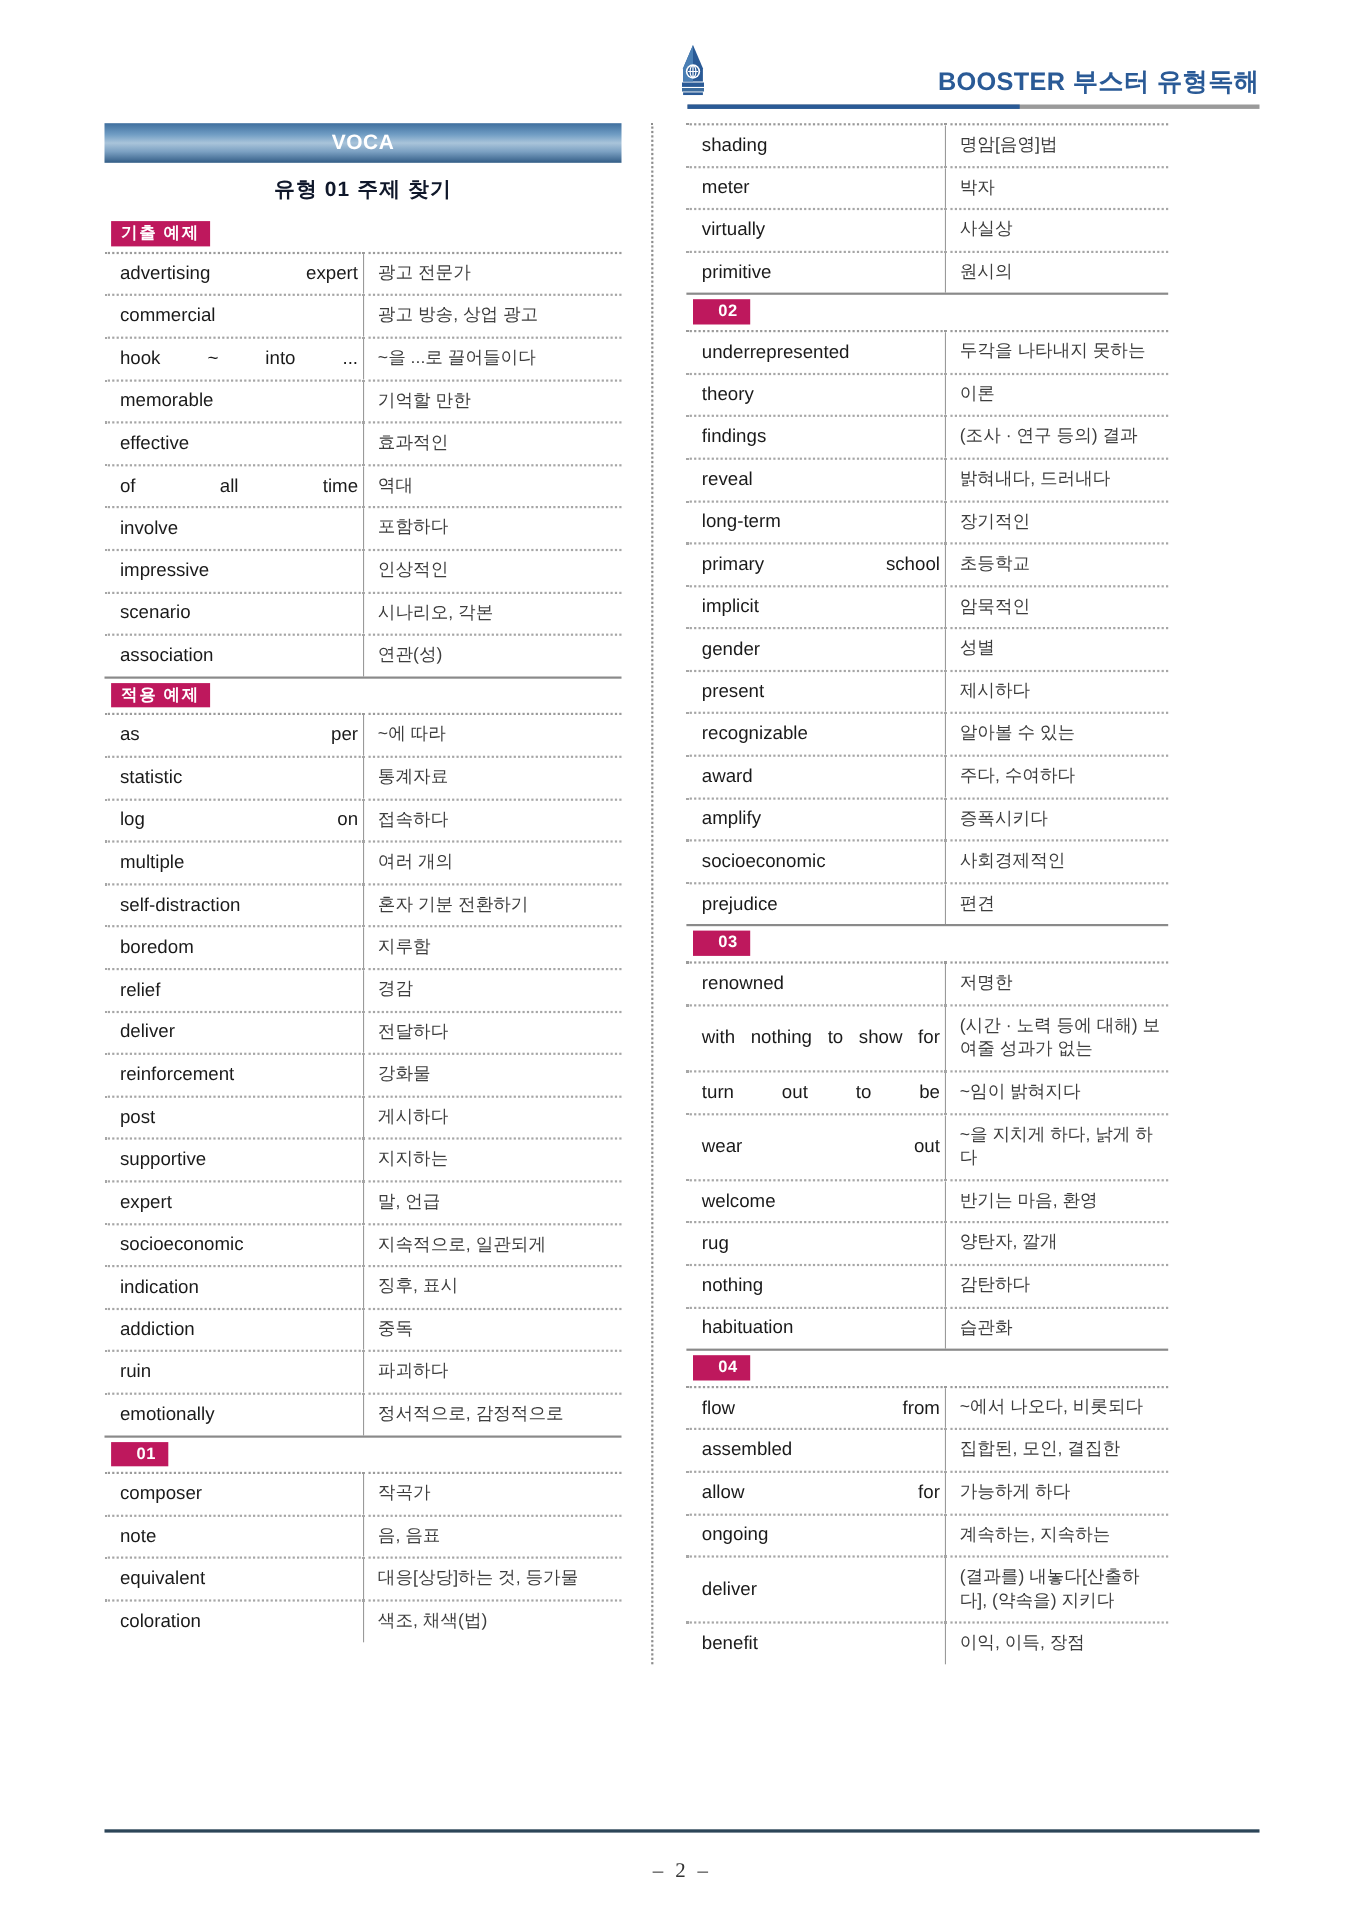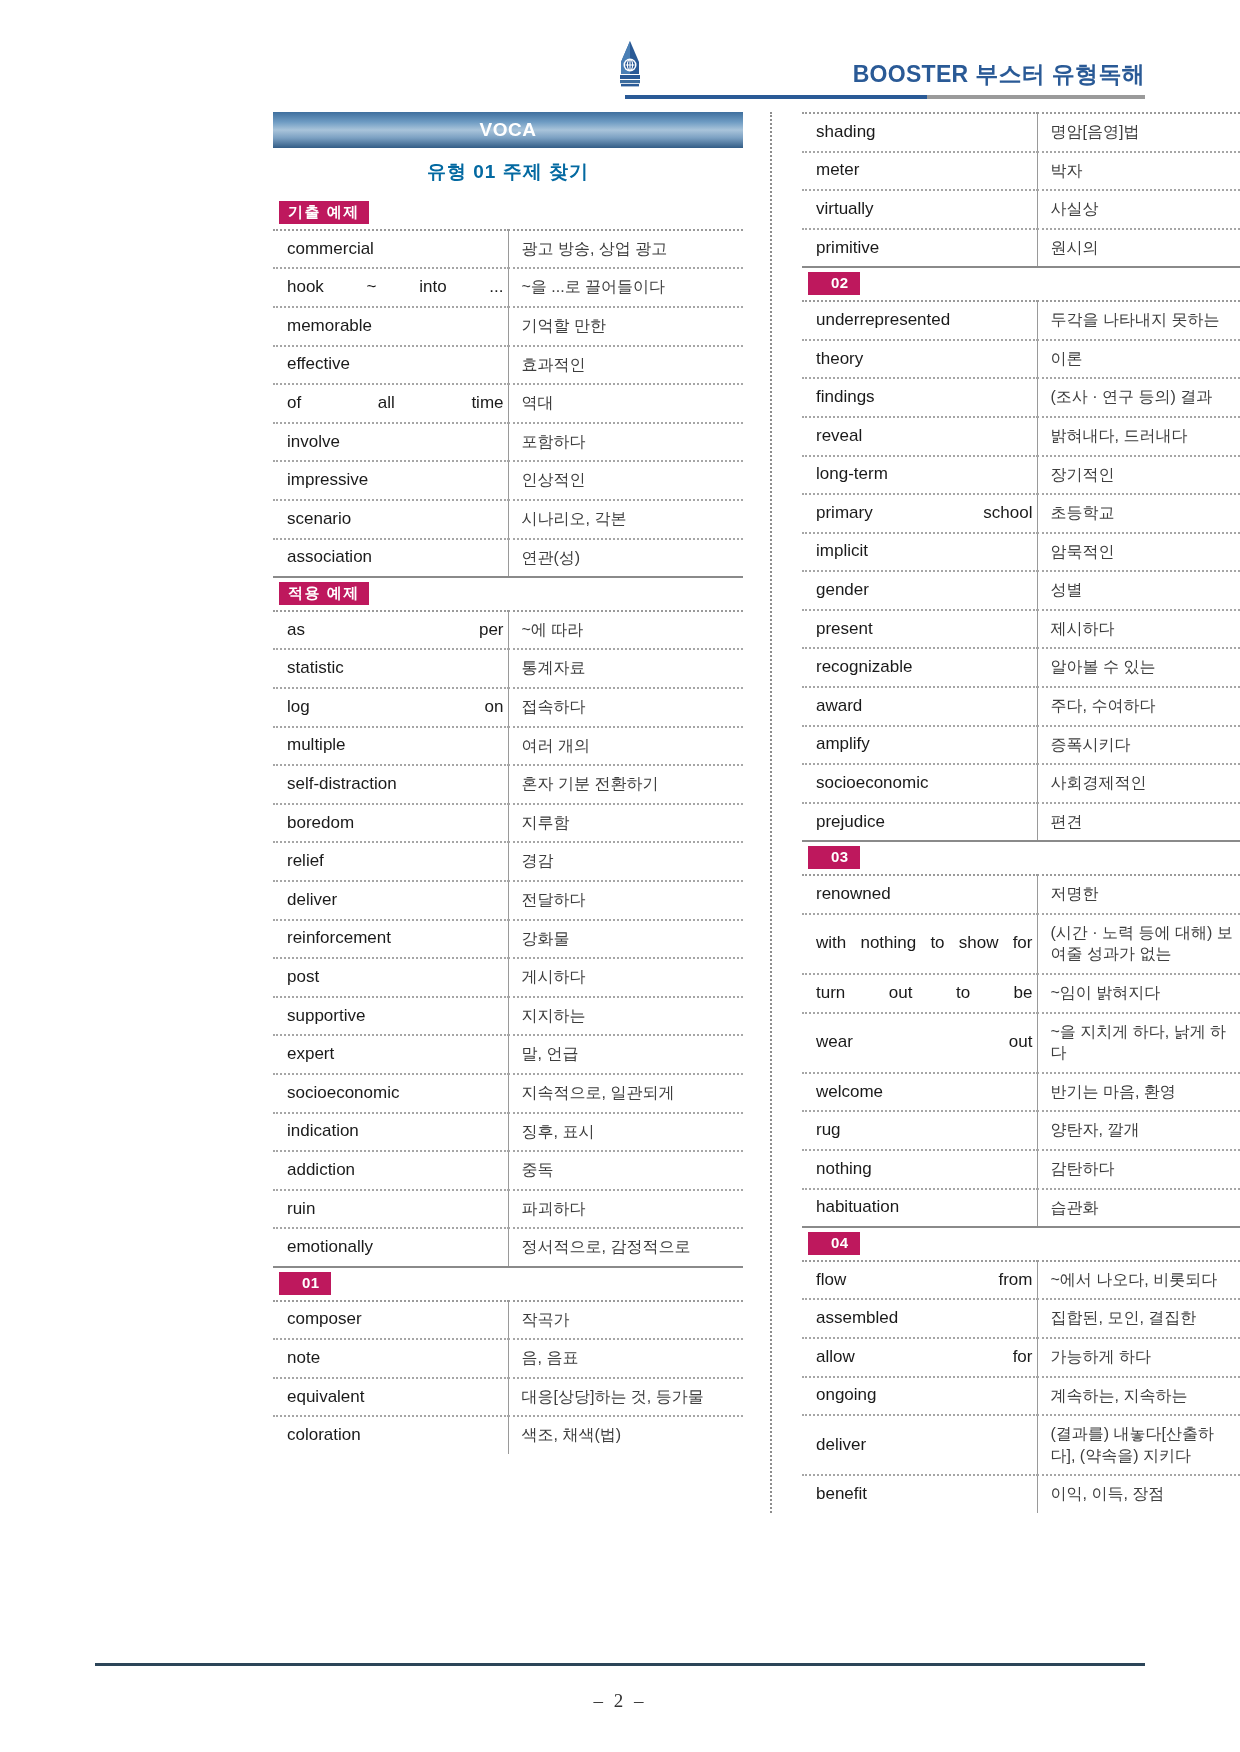--- a/index.html
+++ b/index.html
@@ -59,21 +59,20 @@
     background: #2a5a96;
   }
 
   
   .columns {
     position: absolute;
     left: 0;
     top: 112px;
     width: 1240px;
     display: flex;
-    justify-content: flex-end;
   }
   .col {
     width: 470px;
   }
   .col-left  { margin-left: 95px; }
   .col-right { margin-left: 27px; padding-left: 30px; border-left: 2px dotted #8d8d8d; }
 
   
   .voca-banner {
     height: 36px;
@@ -83,21 +82,21 @@
     font-weight: bold;
     display: flex;
     align-items: center;
     justify-content: center;
     letter-spacing: 0.5px;
   }
   .voca-subtitle {
     text-align: center;
     font-size: 19px;
     font-weight: bold;
-    color: #0369a1;
+    color: #0f172a;
     padding: 11px 0 12px 0;
     letter-spacing: 1px;
   }
 
   
   .badge-row {
     padding: 4px 0 5px 6px;
   }
   .badge {
     display: inline-block;
@@ -197,20 +196,24 @@
 <div class="columns">
 
   <div class="col col-left">
     <div class="voca-banner">VOCA</div>
     <div class="voca-subtitle">유형 01 주제 찾기</div>
     <div id="left-sections">
         <div class="badge-row"><span class="badge">기출 예제</span></div>
         <table class="vtable top-dotted">
           <tbody>
             <tr>
+              <td class="en">advertising expert</td>
+              <td class="ko">광고 전문가</td>
+            </tr>
+            <tr>
               <td class="en single">commercial</td>
               <td class="ko">광고 방송, 상업 광고</td>
             </tr>
             <tr>
               <td class="en">hook ~ into ...</td>
               <td class="ko">~을 ...로 끌어들이다</td>
             </tr>
             <tr>
               <td class="en single">memorable</td>
               <td class="ko">기억할 만한</td>

